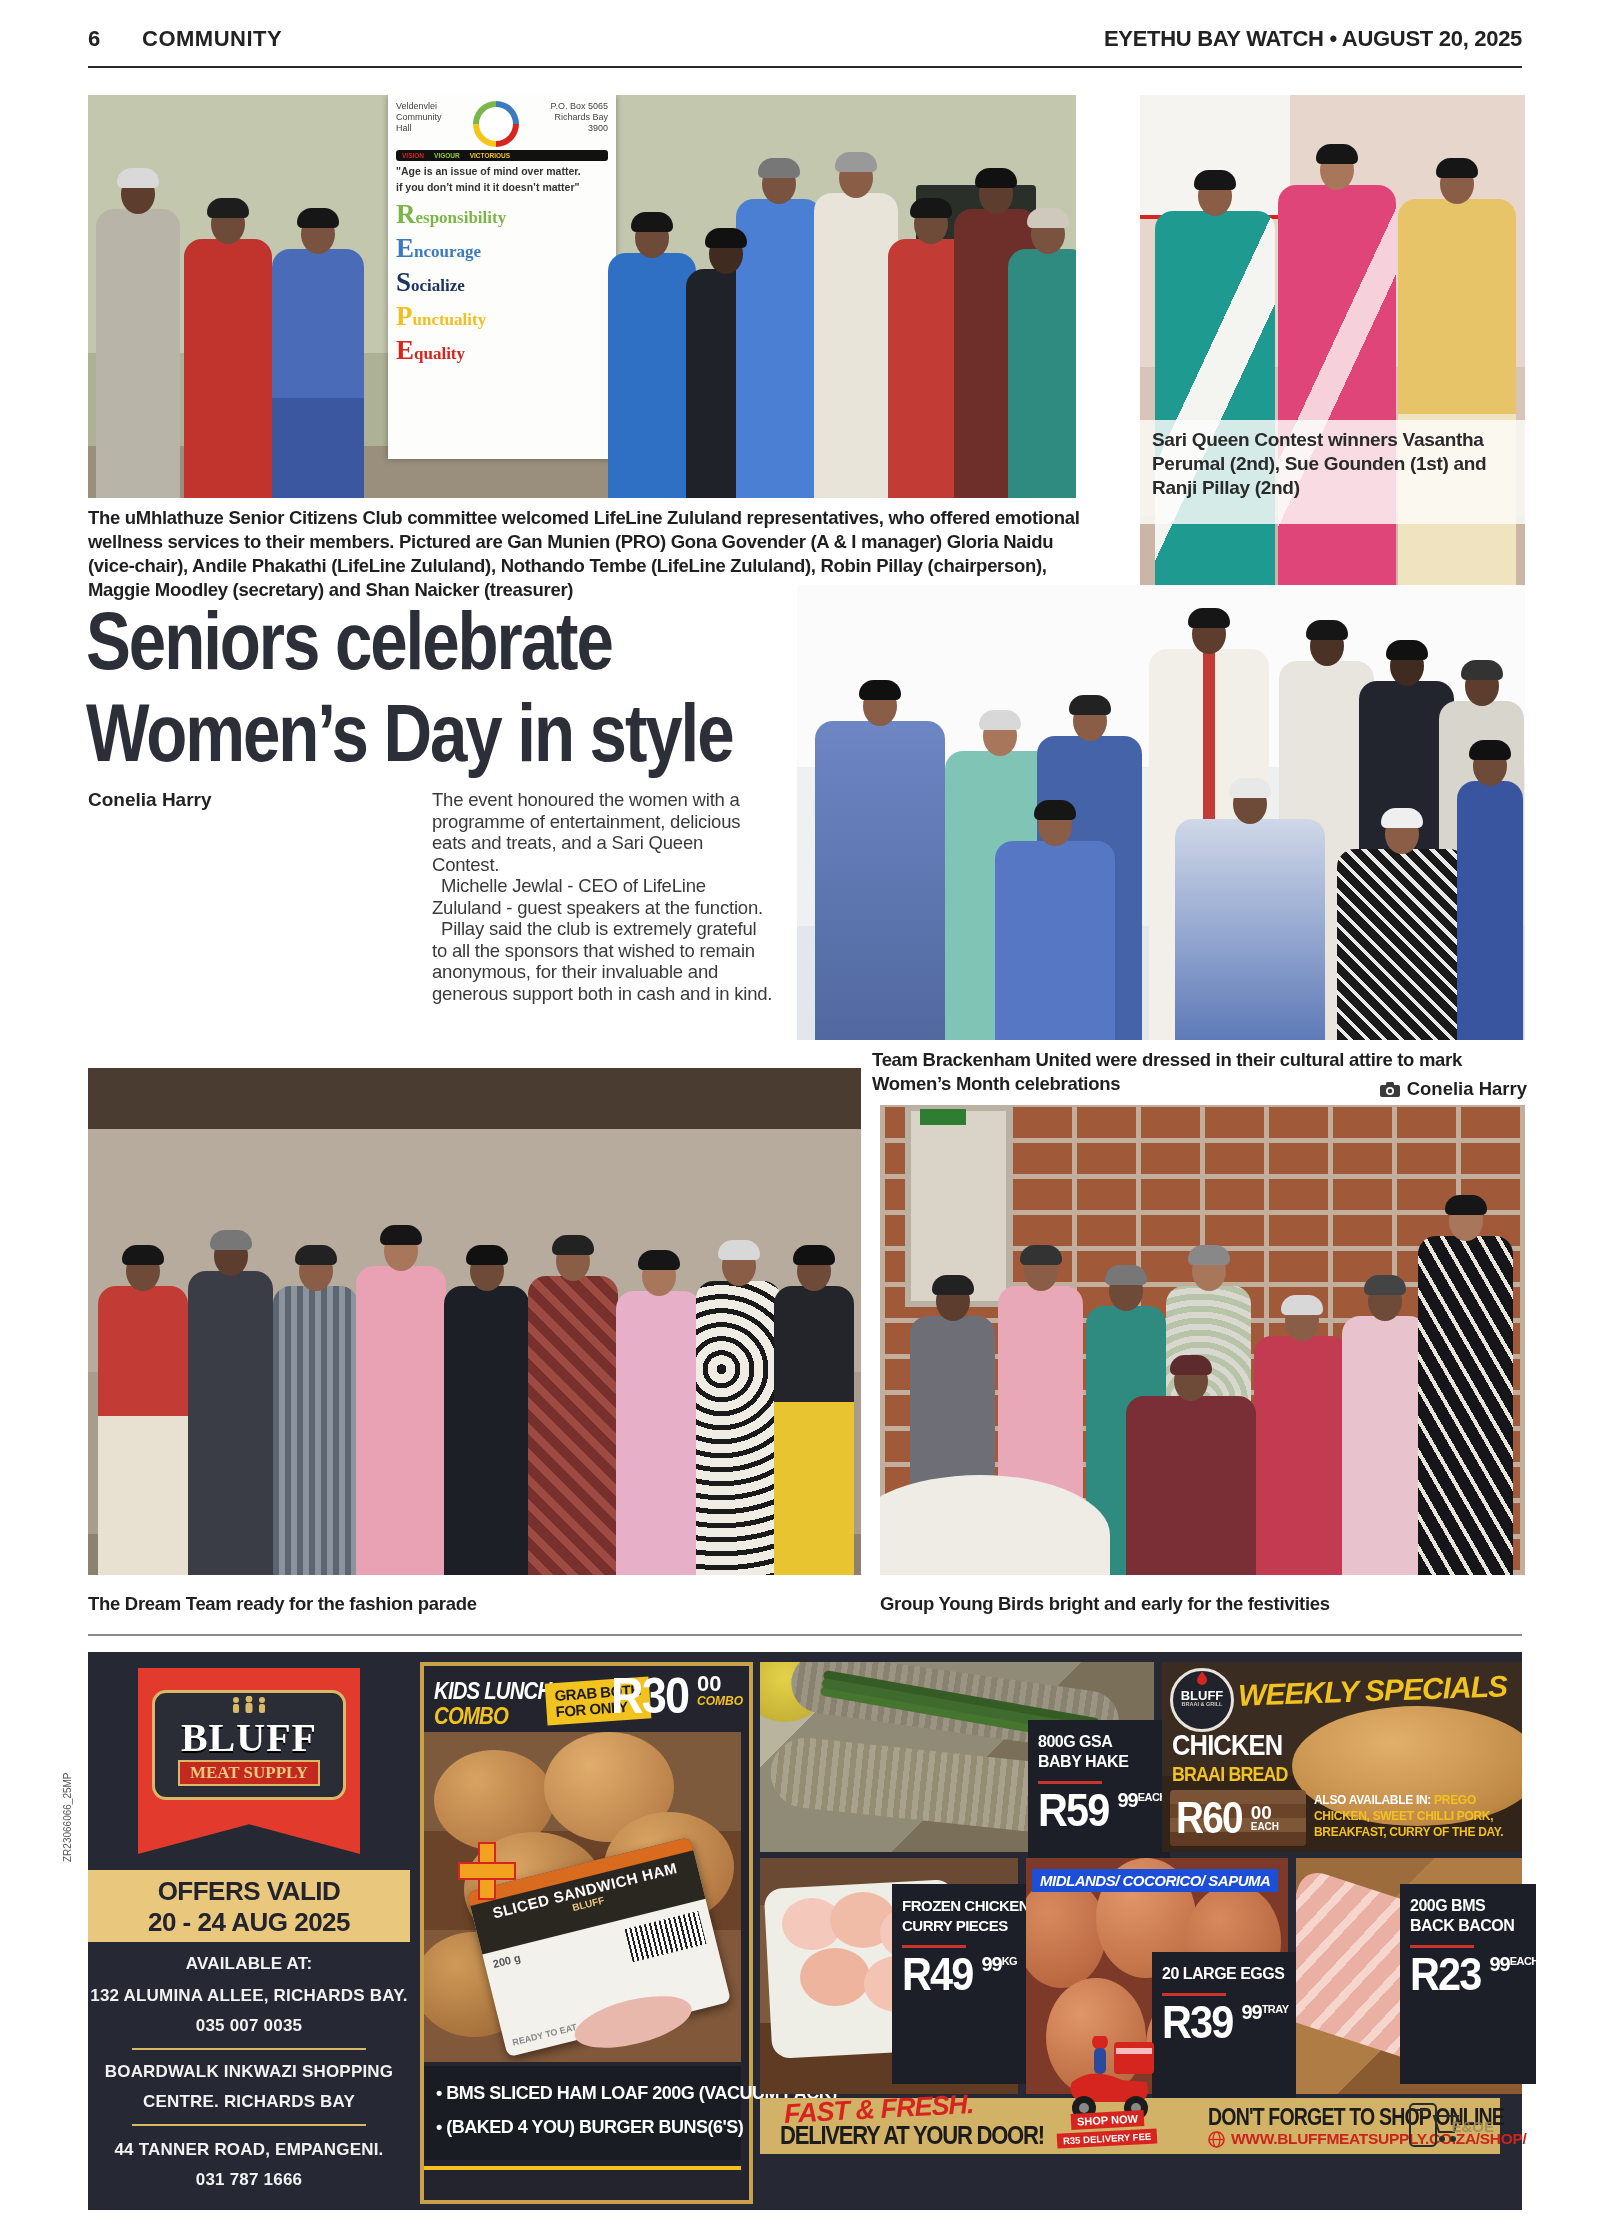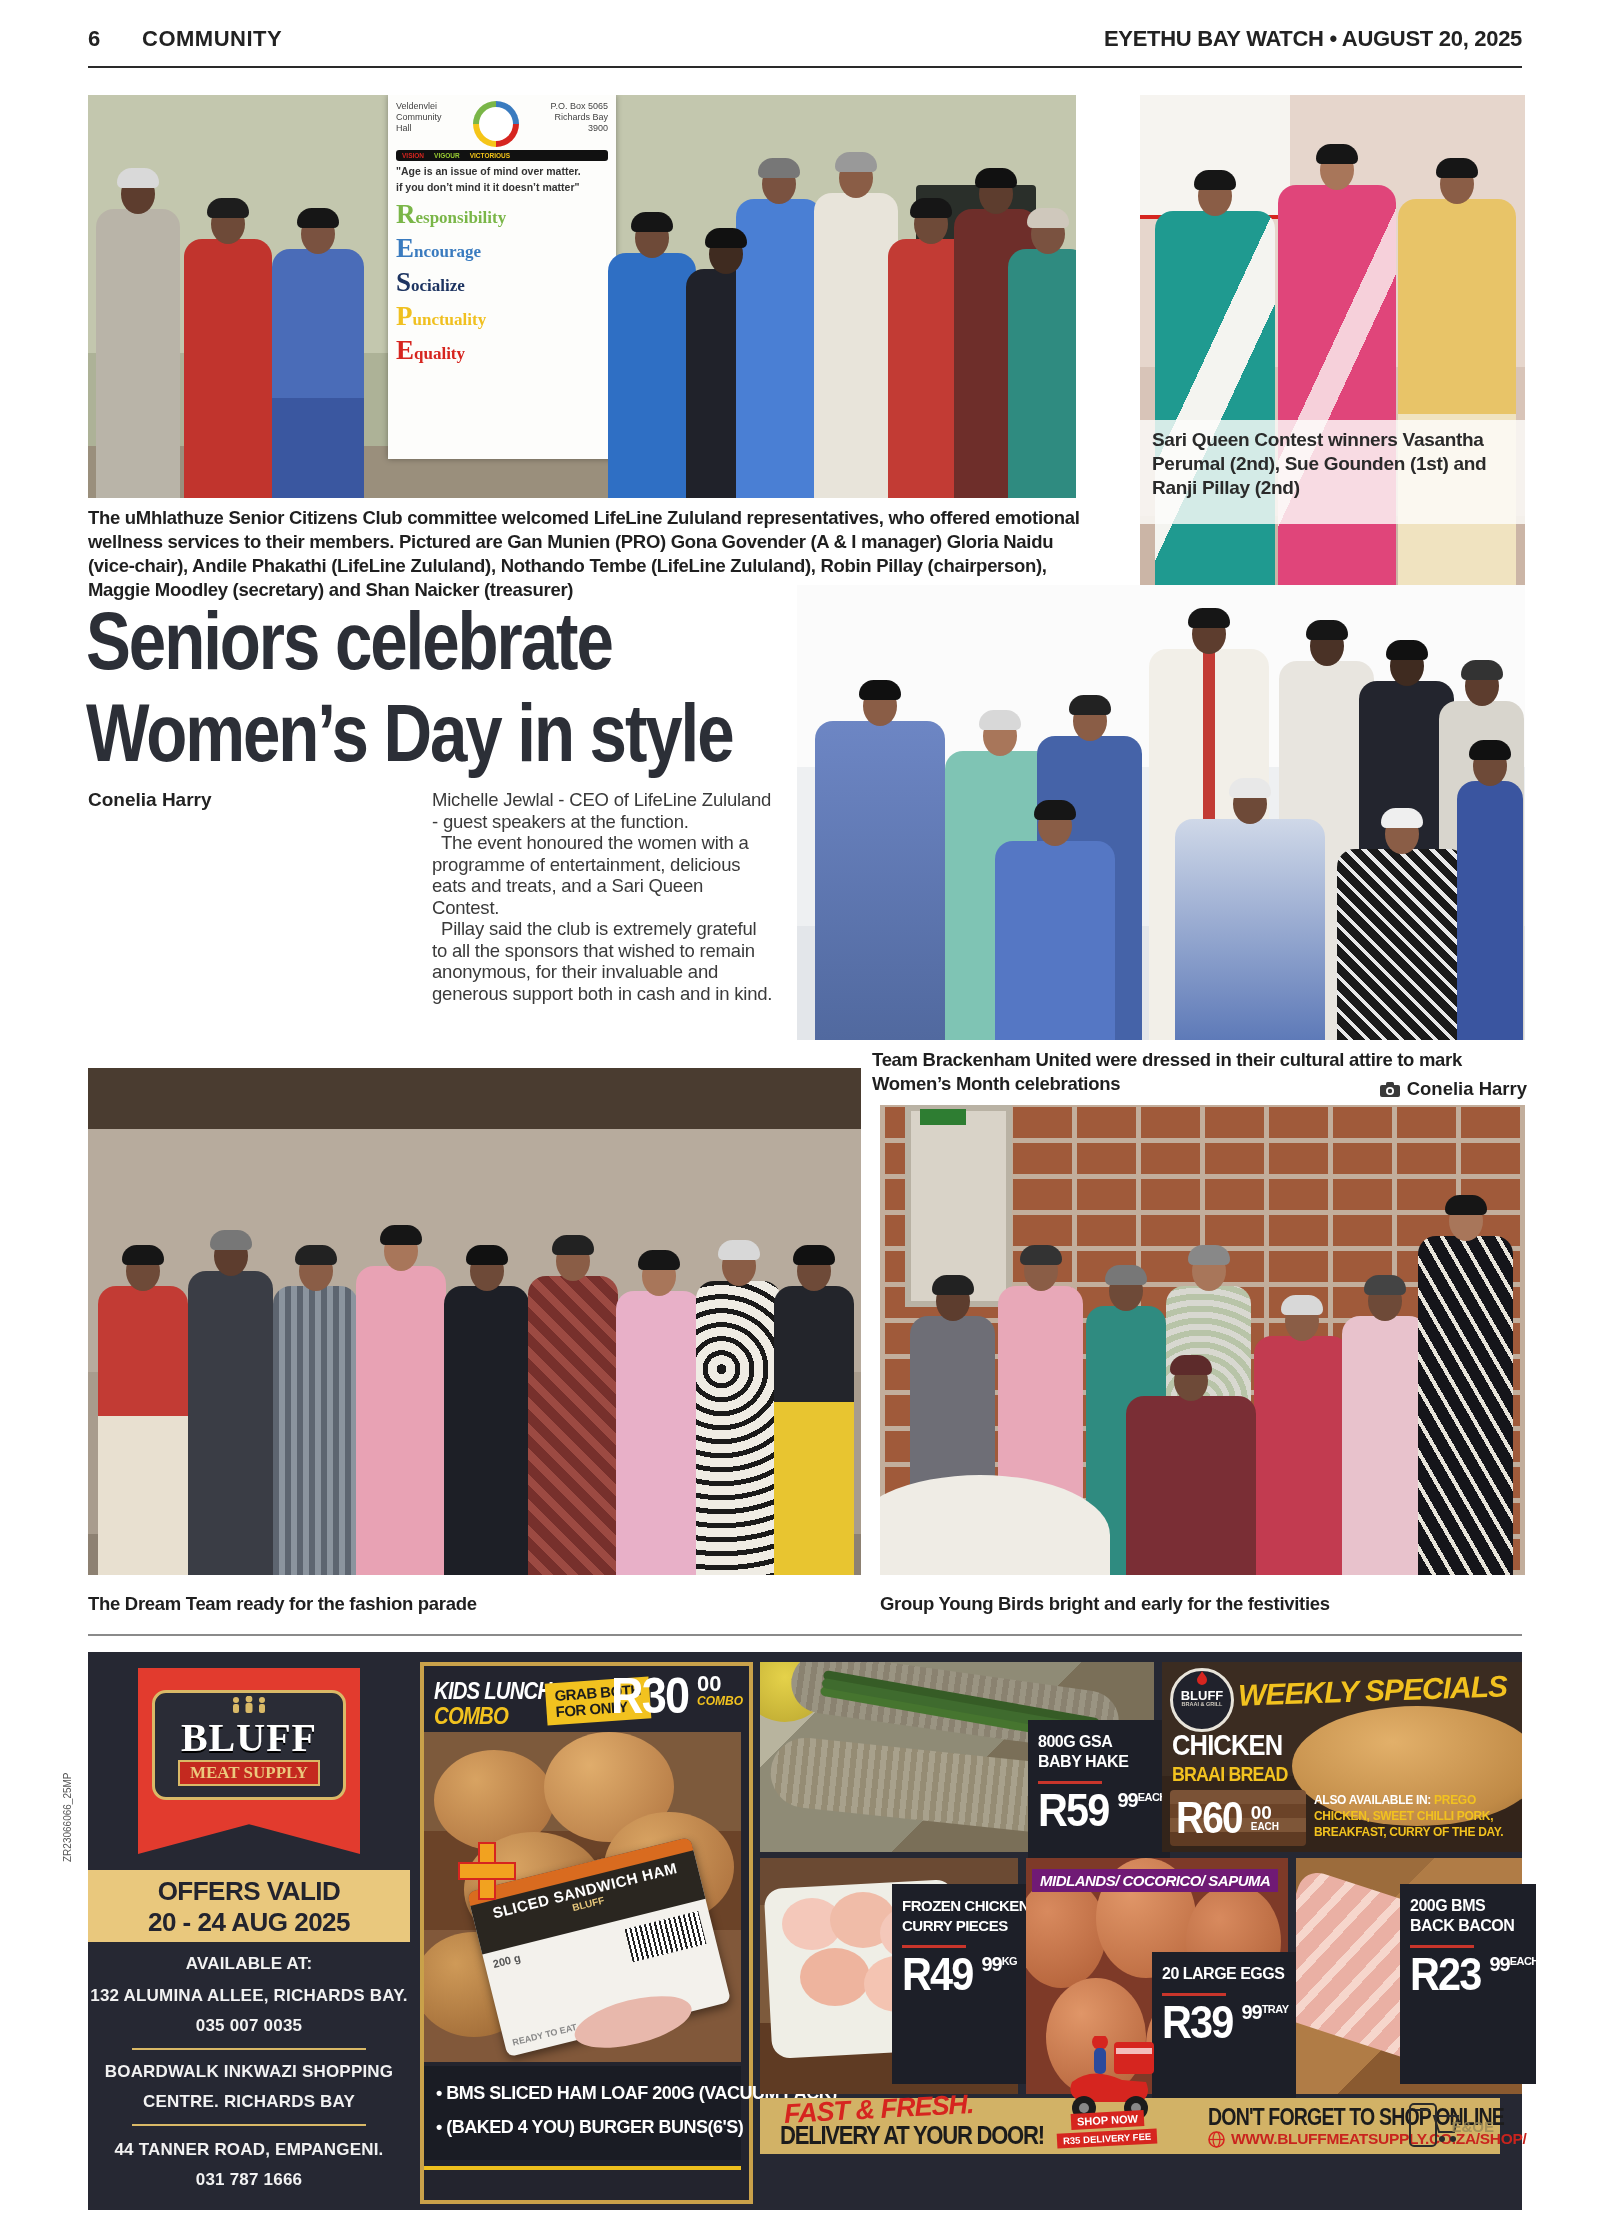--- a/index.html
+++ b/index.html
@@ -255,22 +255,22 @@
       <span>Conelia Harry</span>
     </span>
   </div>
 
   <div class="abs headline" style="left:86px;top:600px;">Seniors celebrate</div>
   <div class="abs headline" style="left:86px;top:692px;">Women’s Day in style</div>
   <div class="abs byline" style="left:88px;top:789px;">Conelia Harry</div>
   <div class="abs bodycol" style="left:88px;top:840px;width:342px;">
     </div>
   <div class="abs bodycol" style="left:432px;top:789px;width:342px;">
+      <p>The event honoured the women with a programme of entertainment, delicious eats and treats, and a Sari Queen Contest.</p>
       <p>Michelle Jewlal - CEO of LifeLine Zululand - guest speakers at the function.</p>
-      <p>The event honoured the women with a programme of entertainment, delicious eats and treats, and a Sari Queen Contest.</p>
       <p>Pillay said the club is extremely grateful to all the sponsors that wished to remain anonymous, for their invaluable and generous support both in cash and in kind.</p>
     </div>
 
   <div class="photo" id="photo4" style="left:88px;top:1068px;width:773px;height:507px;
               background:linear-gradient(180deg,#4a3c30 0 12%,#b7ab9d 12% 60%,#a89c8d 60% 92%,#8d8172 92%);">
     <div class="people">
         <div class="person" style="left: 10px; width: 90px; height: 330px;">
           <div class="hair" style="background:#161616"></div>
           <div class="head" style="background:#6e4a38"></div>
           <div class="torso" style="background:linear-gradient(180deg,#c23b34 45%,#e8e0d0 45%)"></div>
@@ -524,21 +524,21 @@
         </div>
     </div>
 
     <div class="abs" style="left:938px;top:206px;width:262px;height:236px;overflow:hidden;background:#7e3a28;">
       <div class="abs" style="left:-10px;top:20px;width:90px;height:110px;border-radius:50%;background:radial-gradient(circle at 35% 30%,#d88a5e,#b05e36);"></div>
       <div class="abs" style="left:70px;top:0px;width:100px;height:120px;border-radius:50%;background:radial-gradient(circle at 35% 30%,#e09668,#b8663c);"></div>
       <div class="abs" style="left:160px;top:26px;width:95px;height:115px;border-radius:50%;background:radial-gradient(circle at 35% 30%,#d88a5e,#aa5a32);"></div>
       <div class="abs" style="left:20px;top:120px;width:100px;height:118px;border-radius:50%;background:radial-gradient(circle at 35% 30%,#e09668,#b05e36);"></div>
       <div class="abs" style="left:120px;top:130px;width:98px;height:115px;border-radius:50%;background:radial-gradient(circle at 35% 30%,#d88a5e,#b8663c);"></div>
       <div class="abs" style="left:6px;top:14px;">
-        <span style="background:#701a75;color:#fff;font-style:italic;font-weight:bold;font-size:15px;padding:3px 8px;white-space:nowrap;letter-spacing:-.5px;">MIDLANDS/ COCORICO/ SAPUMA</span>
+        <span style="background:#1d4ed8;color:#fff;font-style:italic;font-weight:bold;font-size:15px;padding:3px 8px;white-space:nowrap;letter-spacing:-.5px;">MIDLANDS/ COCORICO/ SAPUMA</span>
       </div>
     </div>
     <div class="pricebox" style="left:1064px;top:300px;width:124px;height:130px;">
       <div class="pb-name">20 LARGE EGGS</div>
       <div class="pb-rule"></div>
       <div class="pb-price">
           <span class="pb-rand">R39</span>
         <span class="pb-cents">
             <span class="pb-cc">99</span>
             <span class="pb-unit">TRAY</span>

